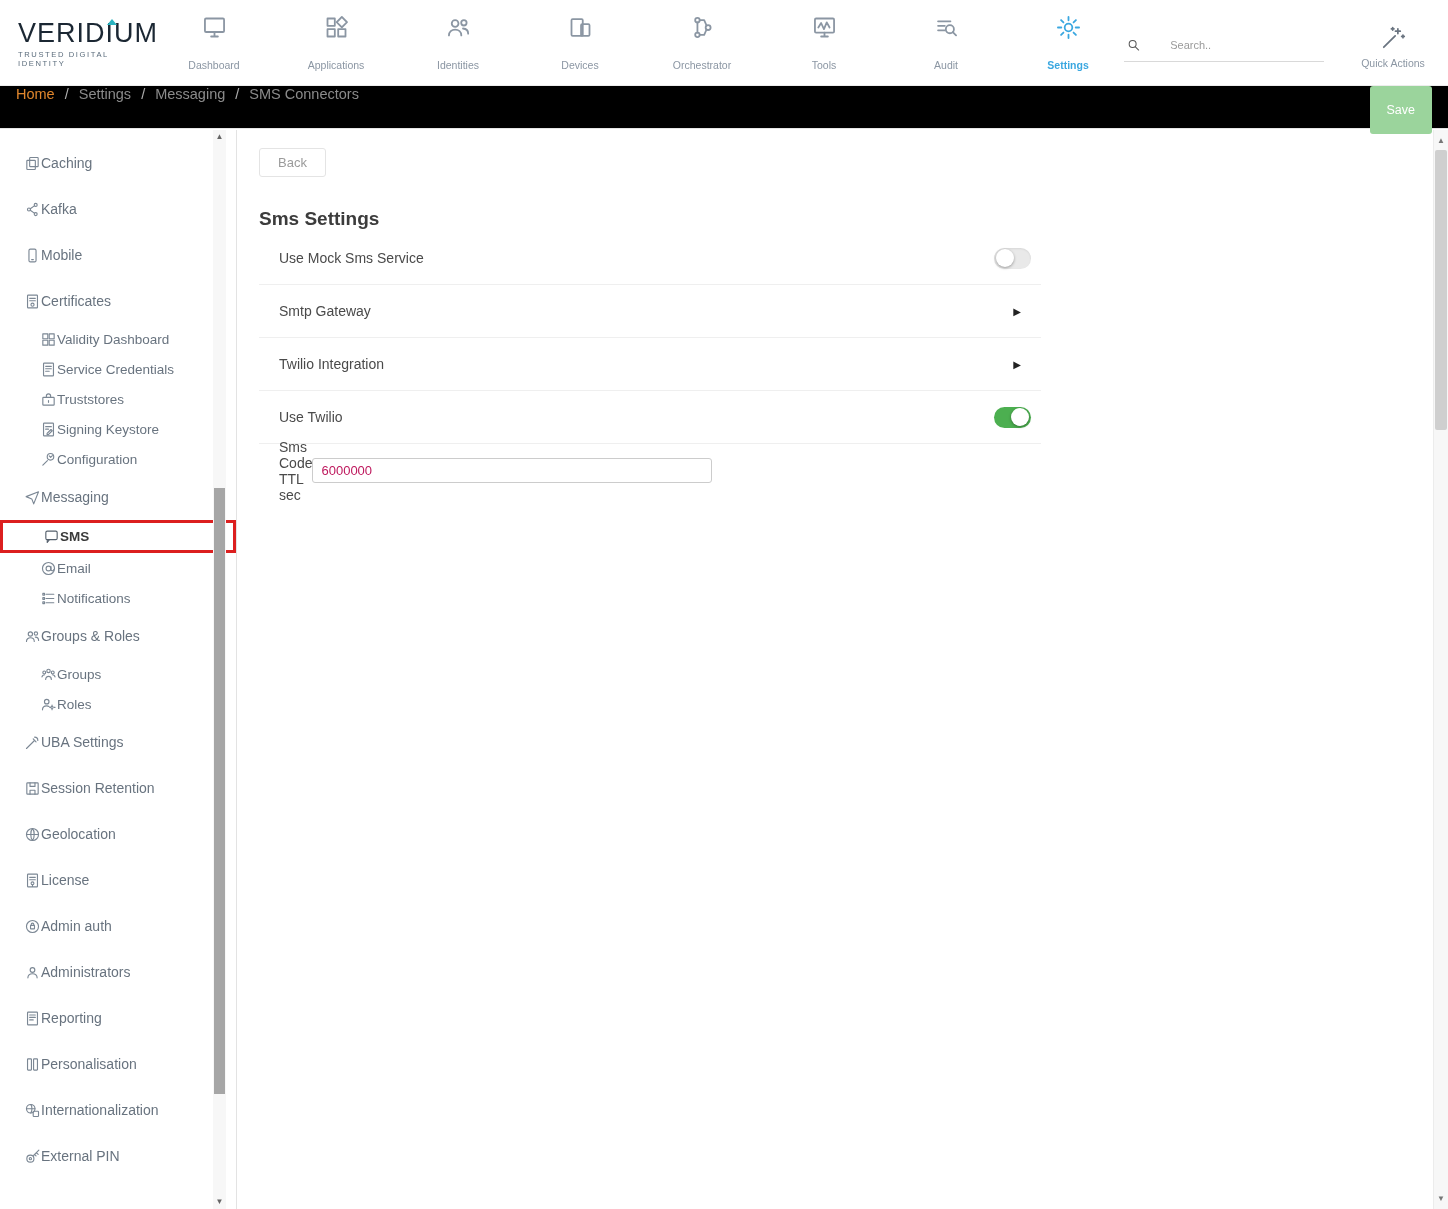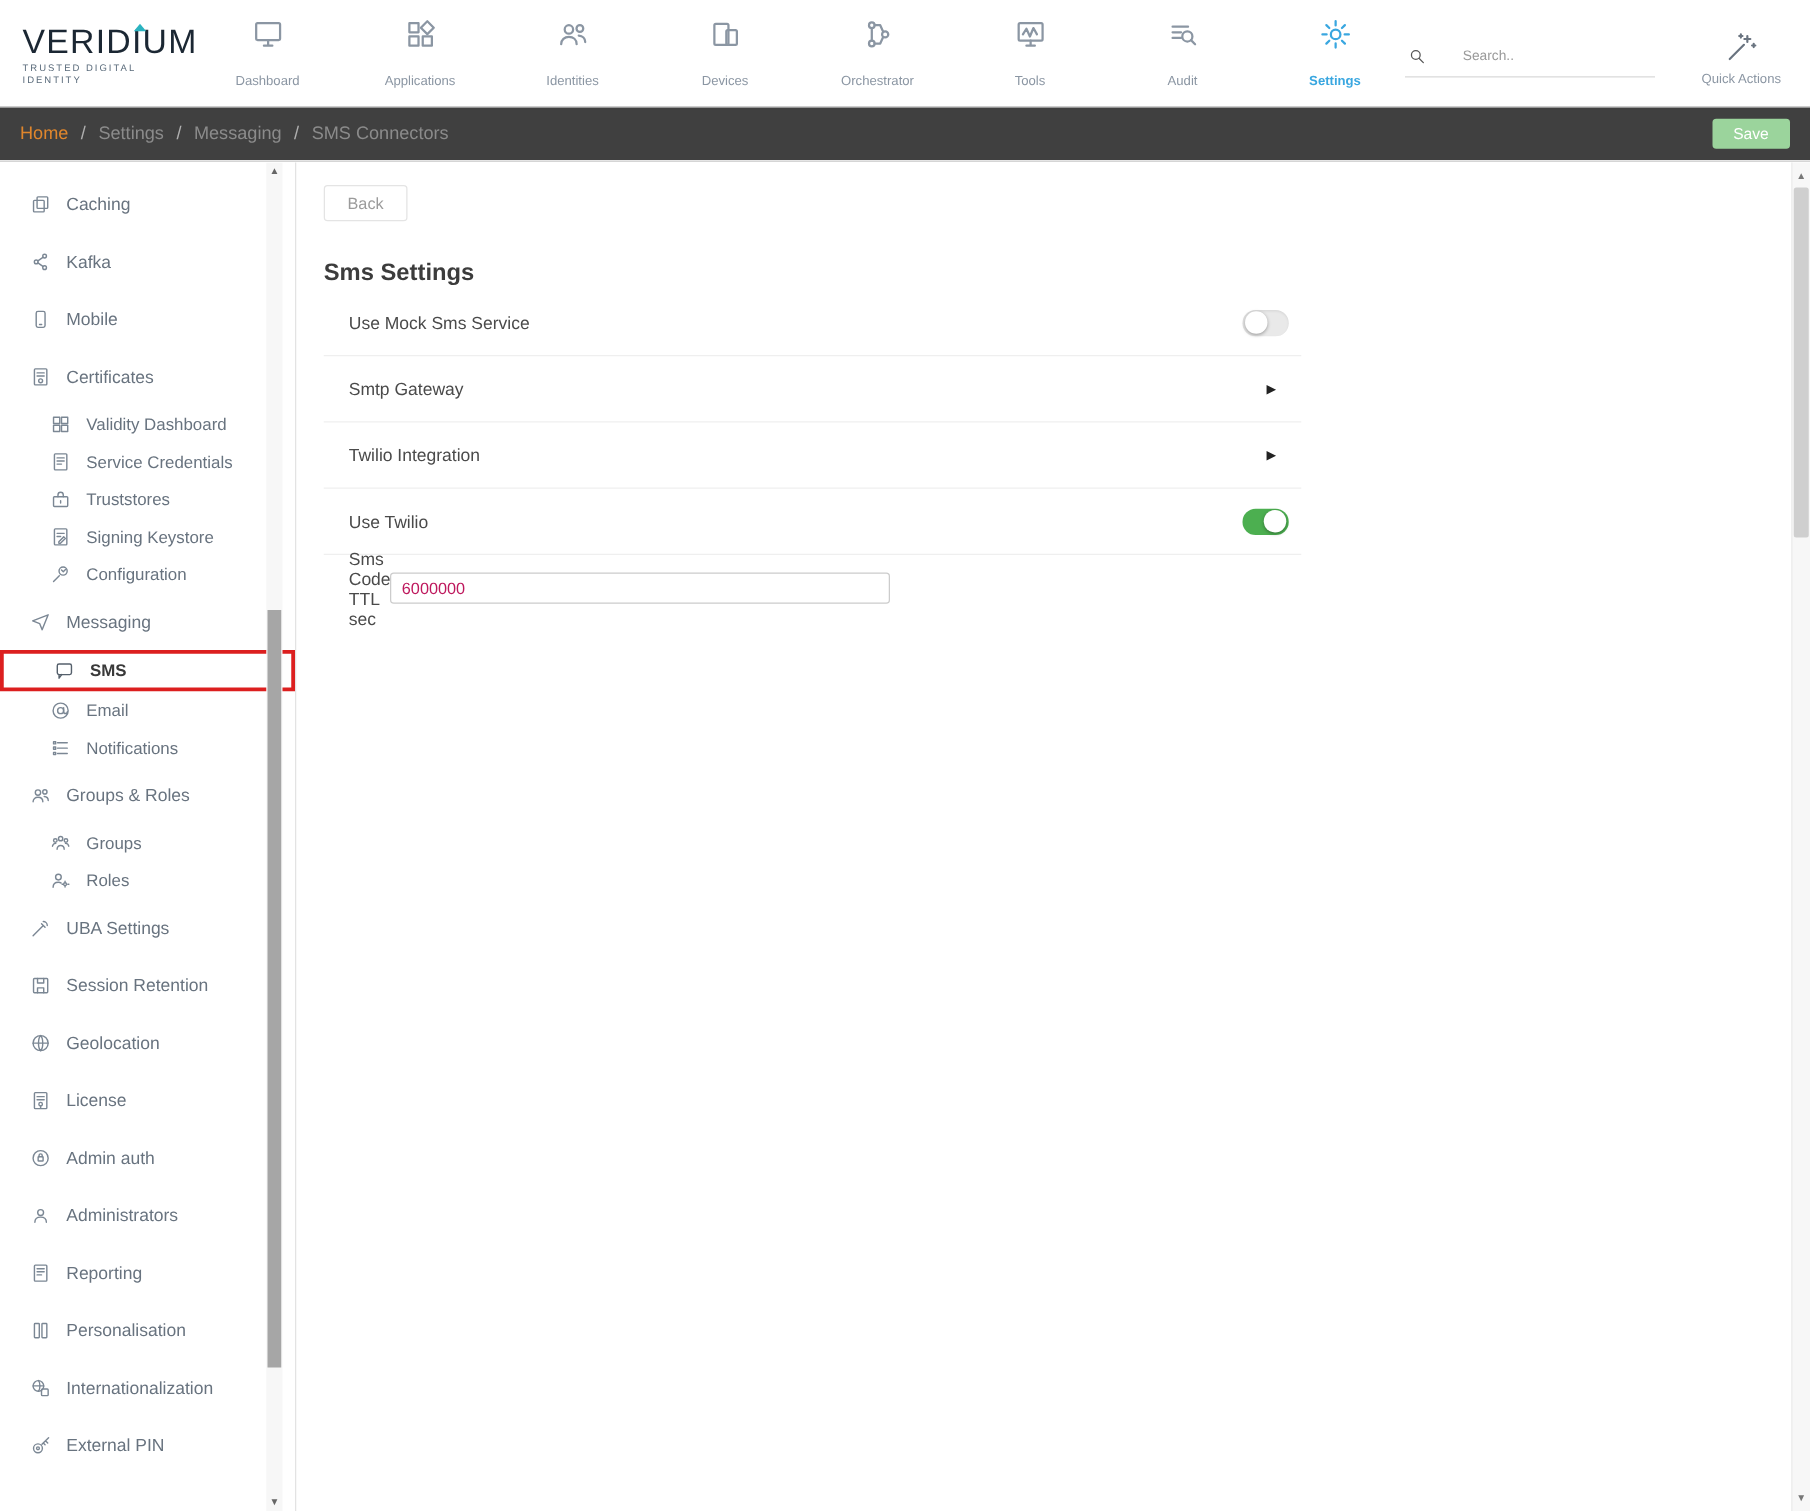--- a/index.html
+++ b/index.html
@@ -34,40 +34,40 @@
   .search-box { display:flex; align-items:center; gap:10px; border-bottom:1px solid #d9d9d9; padding:6px 2px 8px; width:200px; margin-top:6px; }
   .search-box .svg-wrap { width:16px; height:16px; color:#555; }
   .search-box input { border:none; outline:none; font-size:11px; color:#666; width:160px; font-family:inherit; background:transparent;margin-left:19px; }
   .search-box input::placeholder { color:#9a9a9a; }
   .hdr-mini { width:78px; text-align:center; cursor:pointer; color:#8b96a3; }
   .hdr-mini .svg-wrap { width:26px; height:26px; margin:0 auto; display:block; color:#6a7480; }
   .hdr-mini .mini-label { display:block; font-size:10.5px; margin-top:6px; color:#8b96a3; }
 
   
   .breadcrumb-bar {
-    height:44px; background:#404040; border-top:1px solid #ededed; border-bottom:1px solid #e5e5e5;
-    display:flex; align-items:center; justify-content:space-between; padding:0 16px;
+    height:44px; background:#000000; border-top:1px solid #ededed; border-bottom:1px solid #e5e5e5;
+    display:flex; align-items:flex-start; justify-content:space-between; padding:0 16px;
   }
   .crumbs { display:flex; align-items:center; gap:10px; font-size:14.5px; }
   .crumb { color:#8b8b8b; cursor:pointer; }
   .crumb.home { color:#e0862c; }
   .crumb-sep { color:#b0b0b0; }
   .save-btn {
     background:#9bd49c; color:#fff; border:none; border-radius:3px;
-    font-size:12.5px; padding:5px 17px; cursor:pointer; font-family:inherit;
+    font-size:12.5px; padding:17px 17px; cursor:pointer; font-family:inherit;
   }
 
   
   .body-wrap { position:absolute; top:130px; bottom:0; left:0; right:0; display:flex; }
 
   aside.sidebar {
     width:237px; border-right:1px solid #e3e3e3; position:relative;
     padding-top:10px; background:#fff; overflow:hidden;
   }
-  .s-item { height:46px; display:flex; align-items:center; gap:12px; padding-left:24px; font-size:14px; color:#68737f; cursor:pointer;text-align:right; }
+  .s-item { height:46px; display:flex; align-items:center; gap:0; padding-left:24px; font-size:14px; color:#68737f; cursor:pointer;text-align:right; }
   .s-item.level1 { height:30px; padding-left:40px; font-size:13.5px; }
   .s-item .svg-wrap { width:17px; height:17px; color:#7b8794; flex:0 0 17px; }
   .s-item.selected {
     height:33px; border:3px solid #dc1f1f; 
     font-weight:bold; color:#3a3a3a;
   }
   .s-item.selected .svg-wrap { color:#55606c; }
 
   
   .side-scroll { position:absolute; top:0; right:10px; bottom:0; width:13px; background:#f7f7f7; }

